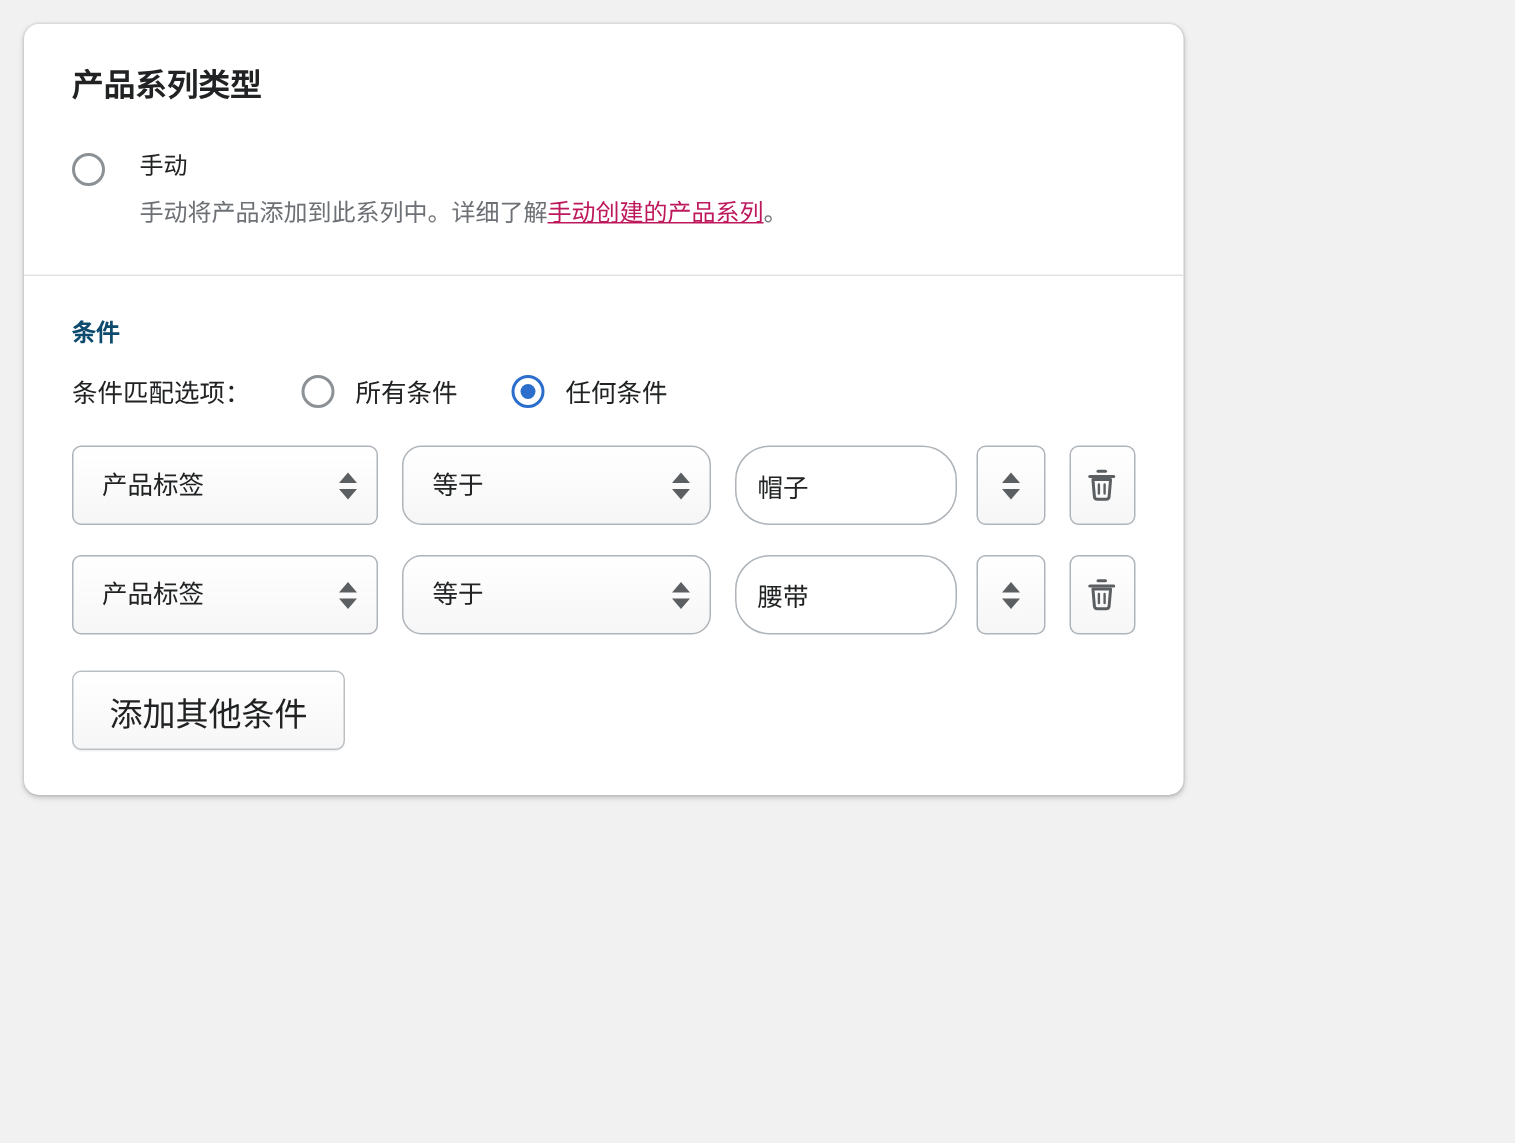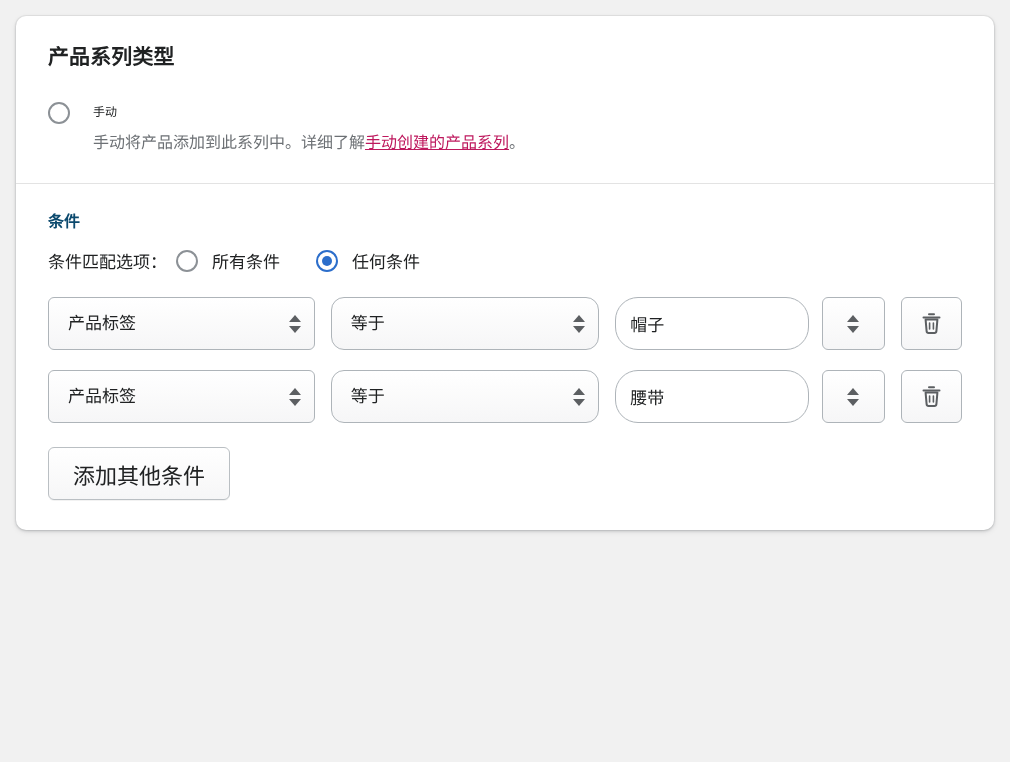--- a/index.html
+++ b/index.html
@@ -19,21 +19,21 @@
     width: 1010px;
     height: 762px;
     position: relative;
     padding: 16px 16px 0 16px;
   }
 
   .card {
     background: #ffffff;
     border-radius: 10px;
     box-shadow: 0 0 0 1px rgba(0,0,0,0.035), 0 1px 3px rgba(22,29,37,0.20), 0 2px 6px rgba(22,29,37,0.08);
-    width: 978px;
+    width: 773px;
     overflow: hidden;
   }
 
   .section {
     padding: 24px 32px 26px 32px;
   }
   .section.conditions {
     padding: 24px 32px 30px 32px;
   }
   .divider {
@@ -91,21 +91,21 @@
     margin-top: -5px;
     border-radius: 50%;
     background: #2c6ecb;
   }
 
   .radio-body {
     margin-left: 23px;
     flex: 1 1 auto;
   }
   .radio-label {
-    font-size: 12px;
+    font-size: 16px;
     color: #202223;
     line-height: 24px;
     margin: 0;
     cursor: pointer;
   }
   .radio-help {
     font-size: 16px;
     color: #6d7175;
     line-height: 28px;
     margin: 5px 0 0 0;
@@ -117,21 +117,21 @@
 
   
   .match-row {
     display: flex;
     align-items: center;
     margin: 0 0 24px 0;
   }
   .match-label {
     font-size: 17px;
     color: #202223;
-    margin-right: 9px;
+    margin-right: 34px;
   }
   .inline-radio {
     display: flex;
     align-items: center;
     margin-right: 36px;
   }
   .inline-radio:last-child { margin-right: 0; }
   .inline-radio .radio-mark { margin-top: 0; }
   .inline-radio .inline-radio-label {
     font-size: 17px;

